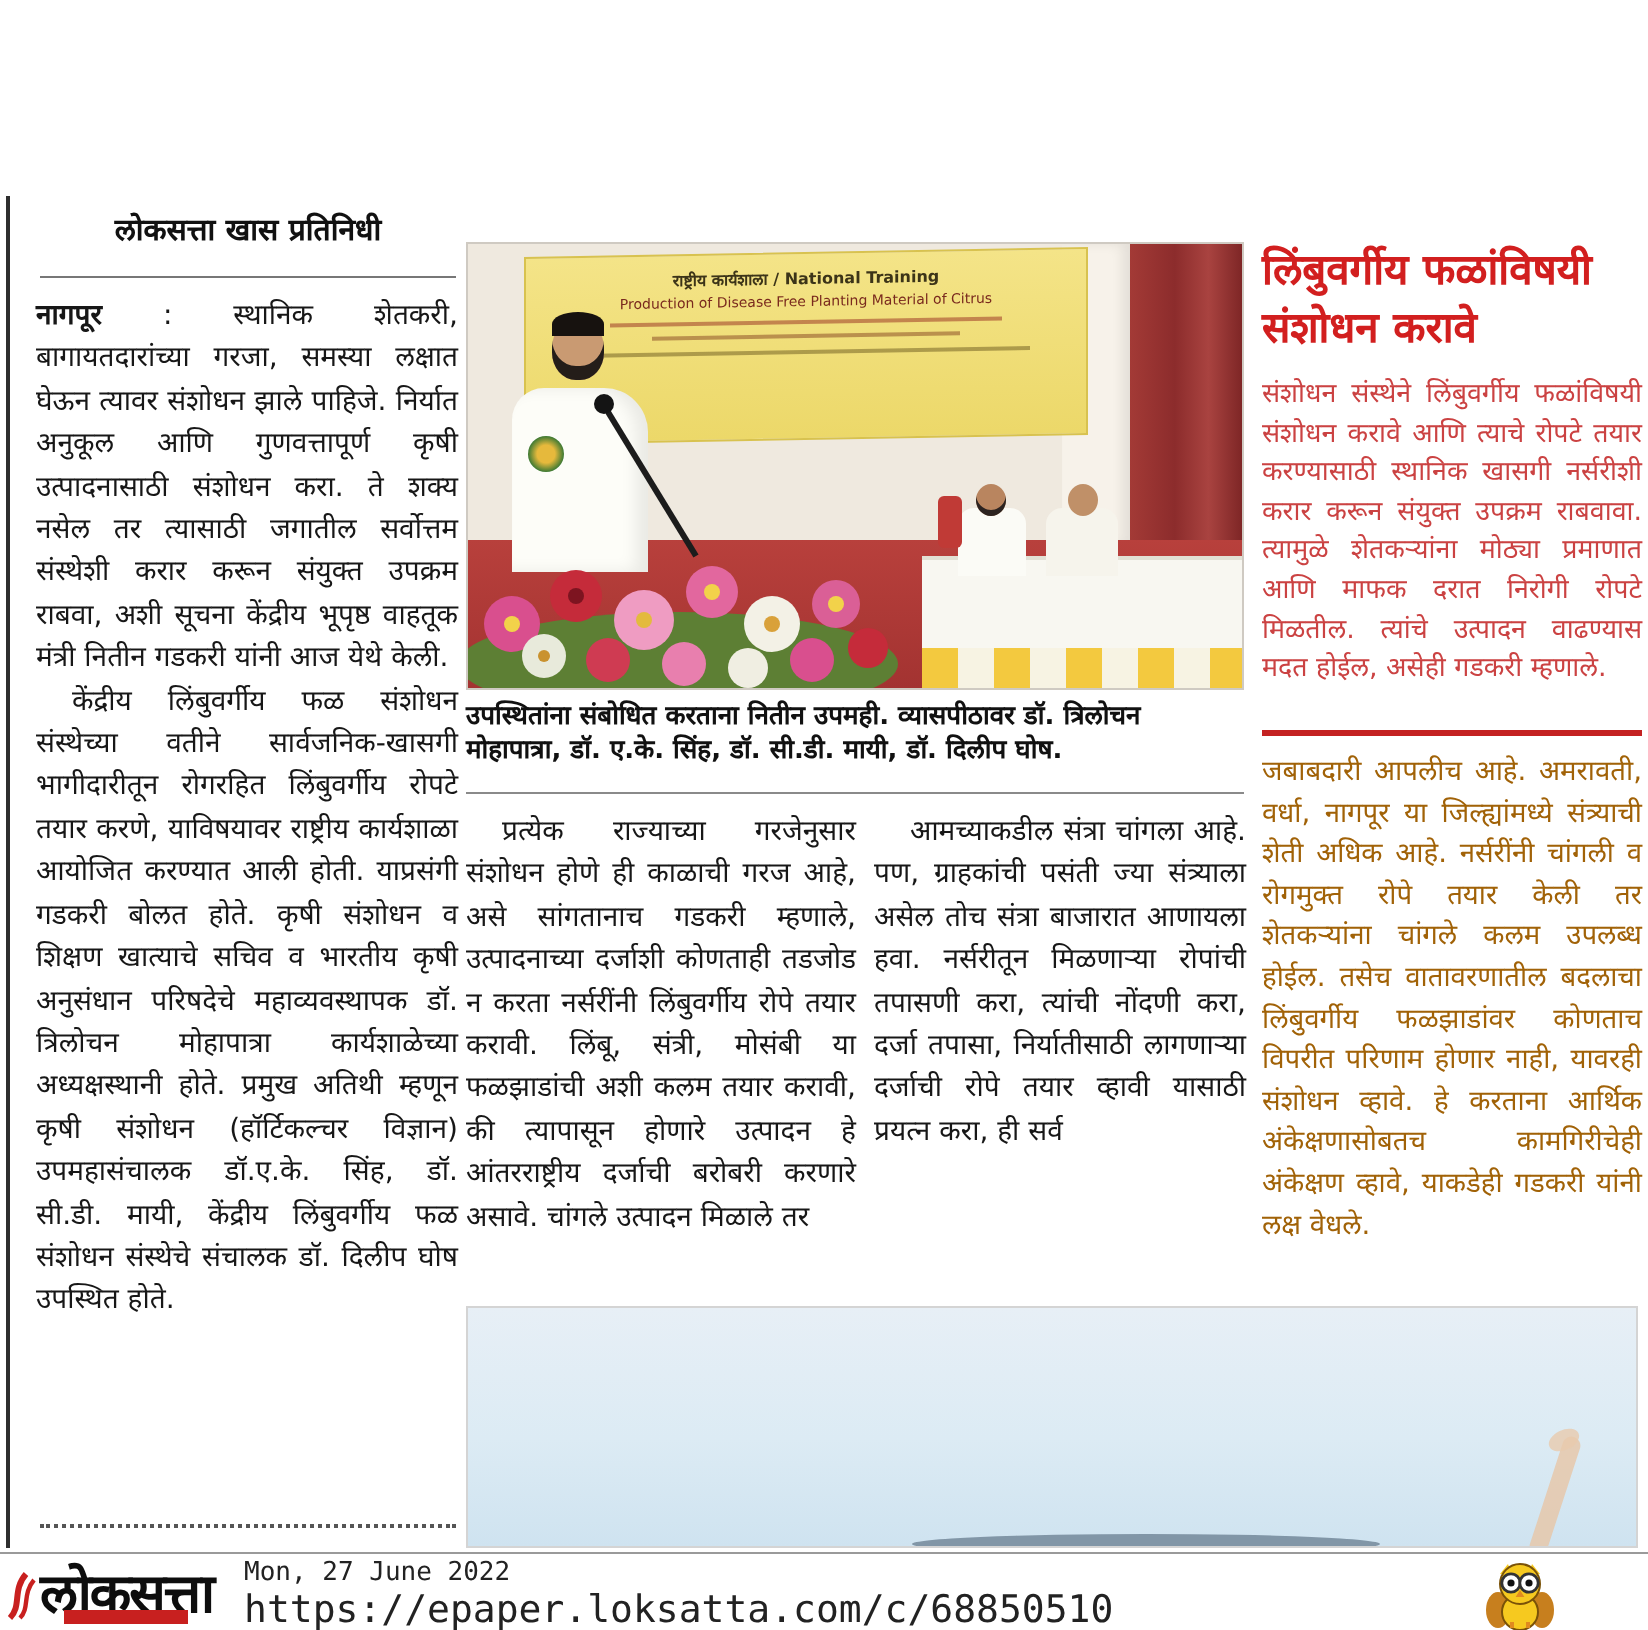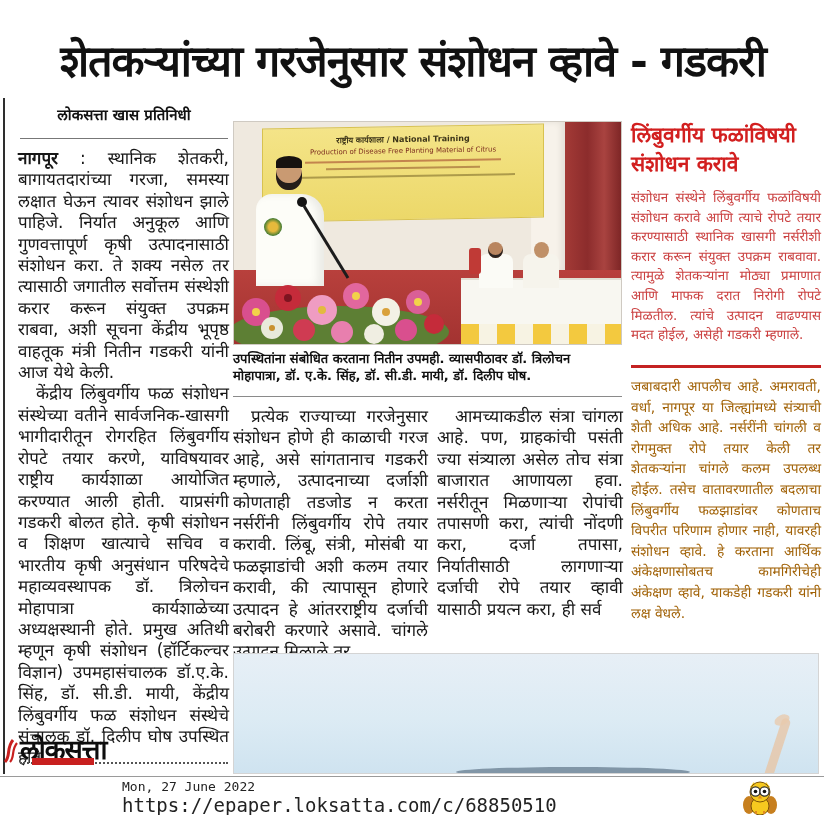--- a/index.html
+++ b/index.html
@@ -6,21 +6,21 @@
   #page{position:relative;width:824px;height:815px;background:#fff;overflow:hidden;
         font-family:"DejaVu Sans","Liberation Sans",sans-serif;color:#1d1d1d;}
   .abs{position:absolute;}
   
   #headline{left:10px;top:30px;width:806px;height:66px;font-size:43px;font-weight:800;
             letter-spacing:-1px;color:#111;text-align:center;white-space:nowrap;}
   #left-rule{left:3px;top:98px;width:2px;height:676px;background:#2e2e2e;}
   
   #byline{left:20px;top:104px;width:208px;font-size:15px;font-weight:700;color:#111;text-align:center;}
   #byline-rule{left:20px;top:138px;width:208px;height:1px;background:#777;}
-  .bodytext{font-size:17px;line-height:21.4px;text-align:justify;color:#171717;}
+  .bodytext{font-size:14px;line-height:21.4px;text-align:justify;color:#171717;}
   #left-col{left:18px;top:148px;width:211px;height:520px;}
   .para-indent{text-indent:18px;margin:0;}
   .para{margin:0;}
   b.lead{font-weight:700;}
   
   #photo{left:233px;top:121px;width:389px;height:224px;background:#efe9e0;border:1px solid #cfcac2;box-sizing:border-box;overflow:hidden;}
   #caption{left:233px;top:350px;width:389px;font-size:13px;line-height:17px;font-weight:700;color:#111;text-align:left;}
   #caption-rule{left:233px;top:396px;width:389px;height:1px;background:#8a8a8a;}
   
   #mid-col1{left:233px;top:406px;width:195px;height:250px;}
@@ -32,35 +32,34 @@
   #sb-body{left:631px;top:376px;width:190px;font-size:13.8px;line-height:20.6px;text-align:justify;color:#a16207;}
   
   #bottom-img{left:233px;top:653px;width:586px;height:121px;border:1px solid #d4d4d4;box-sizing:border-box;
               background:linear-gradient(180deg,#e7eff6 0%,#dcebf4 55%,#cfe3f0 100%);overflow:hidden;}
   #bottom-arm{position:absolute;right:36px;bottom:-6px;width:9px;height:62px;background:#e7c6a6;transform:rotate(18deg);border-radius:5px;opacity:.8;}
   #bottom-hand{position:absolute;right:28px;bottom:48px;width:16px;height:10px;background:#e9cbae;border-radius:50%;transform:rotate(-25deg);opacity:.8;}
   #bottom-dark{position:absolute;left:38%;bottom:-4px;width:40%;height:10px;background:#5f7587;border-radius:50%;opacity:.7;}
   #dotted-rule{left:20px;top:762px;width:208px;border-top:2px dotted #555;height:0;}
   
   #footer-rule{left:0;top:776px;width:824px;height:1px;background:#9a9a9a;}
-  #logo{left:2px;top:732px;width:118px;height:34px;text-align:center;}
+  #logo{left:2px;top:779px;width:118px;height:34px;text-align:center;}
   #logo-text{position:absolute;left:18px;top:-2px;font-size:27px;font-weight:800;color:#0d0d0d;letter-spacing:-1px;}
   #logo-strip{position:absolute;left:30px;top:26px;width:62px;height:7px;background:#c8201f;}
   .mono{font-family:"DejaVu Sans Mono","Liberation Mono",monospace;color:#222;}
   #footer-date{left:122px;top:779px;font-size:13px;}
   #footer-url{left:122px;top:794px;font-size:19px;}
   
   .ph{position:absolute;}
 </style>
 </head>
 <body>
 
 <div id="page">
 
-  <div class="abs" id="headline">शेतकऱ्यांच्या गरजेनुसार संशोधन व्हावे - गडकरी</div>
   <div class="abs" id="left-rule"></div>
 
   <div class="abs" id="byline">लोकसत्ता खास प्रतिनिधी</div>
   <div class="abs" id="byline-rule"></div>
 
   <div class="abs bodytext" id="left-col">
     <p class="para"><b class="lead">नागपूर</b><span> : स्थानिक शेतकरी, बागायतदारांच्या गरजा, समस्या लक्षात घेऊन त्यावर संशोधन झाले पाहिजे. निर्यात अनुकूल आणि गुणवत्तापूर्ण कृषी उत्पादनासाठी संशोधन करा. ते शक्य नसेल तर त्यासाठी जगातील सर्वोत्तम संस्थेशी करार करून संयुक्त उपक्रम राबवा, अशी सूचना केंद्रीय भूपृष्ठ वाहतूक मंत्री नितीन गडकरी यांनी आज येथे केली.</span></p>
     <p class="para-indent">केंद्रीय लिंबुवर्गीय फळ संशोधन संस्थेच्या वतीने सार्वजनिक-खासगी भागीदारीतून रोगरहित लिंबुवर्गीय रोपटे तयार करणे, याविषयावर राष्ट्रीय कार्यशाळा आयोजित करण्यात आली होती. याप्रसंगी गडकरी बोलत होते. कृषी संशोधन व शिक्षण खात्याचे सचिव व भारतीय कृषी अनुसंधान परिषदेचे महाव्यवस्थापक डॉ. त्रिलोचन मोहापात्रा कार्यशाळेच्या अध्यक्षस्थानी होते. प्रमुख अतिथी म्हणून कृषी संशोधन (हॉर्टिकल्चर विज्ञान) उपमहासंचालक डॉ.ए.के. सिंह, डॉ. सी.डी. मायी, केंद्रीय लिंबुवर्गीय फळ संशोधन संस्थेचे संचालक डॉ. दिलीप घोष उपस्थित होते.</p>
   </div>
 

